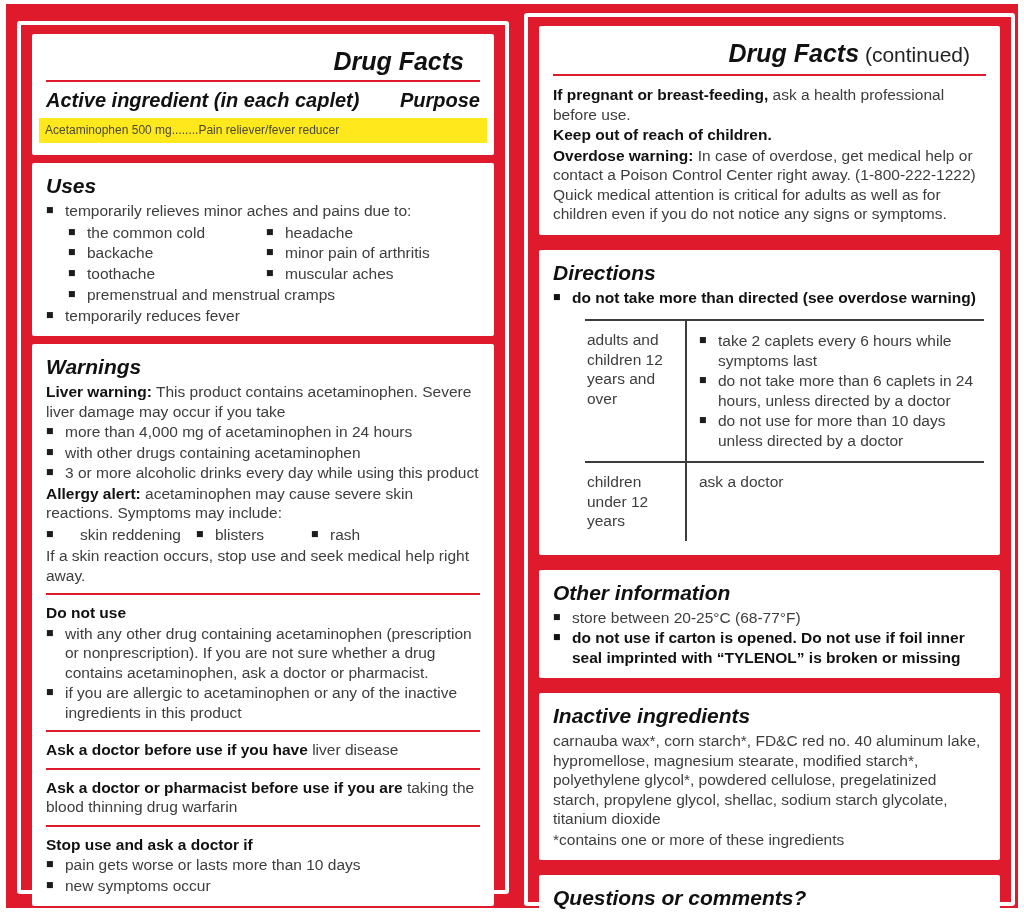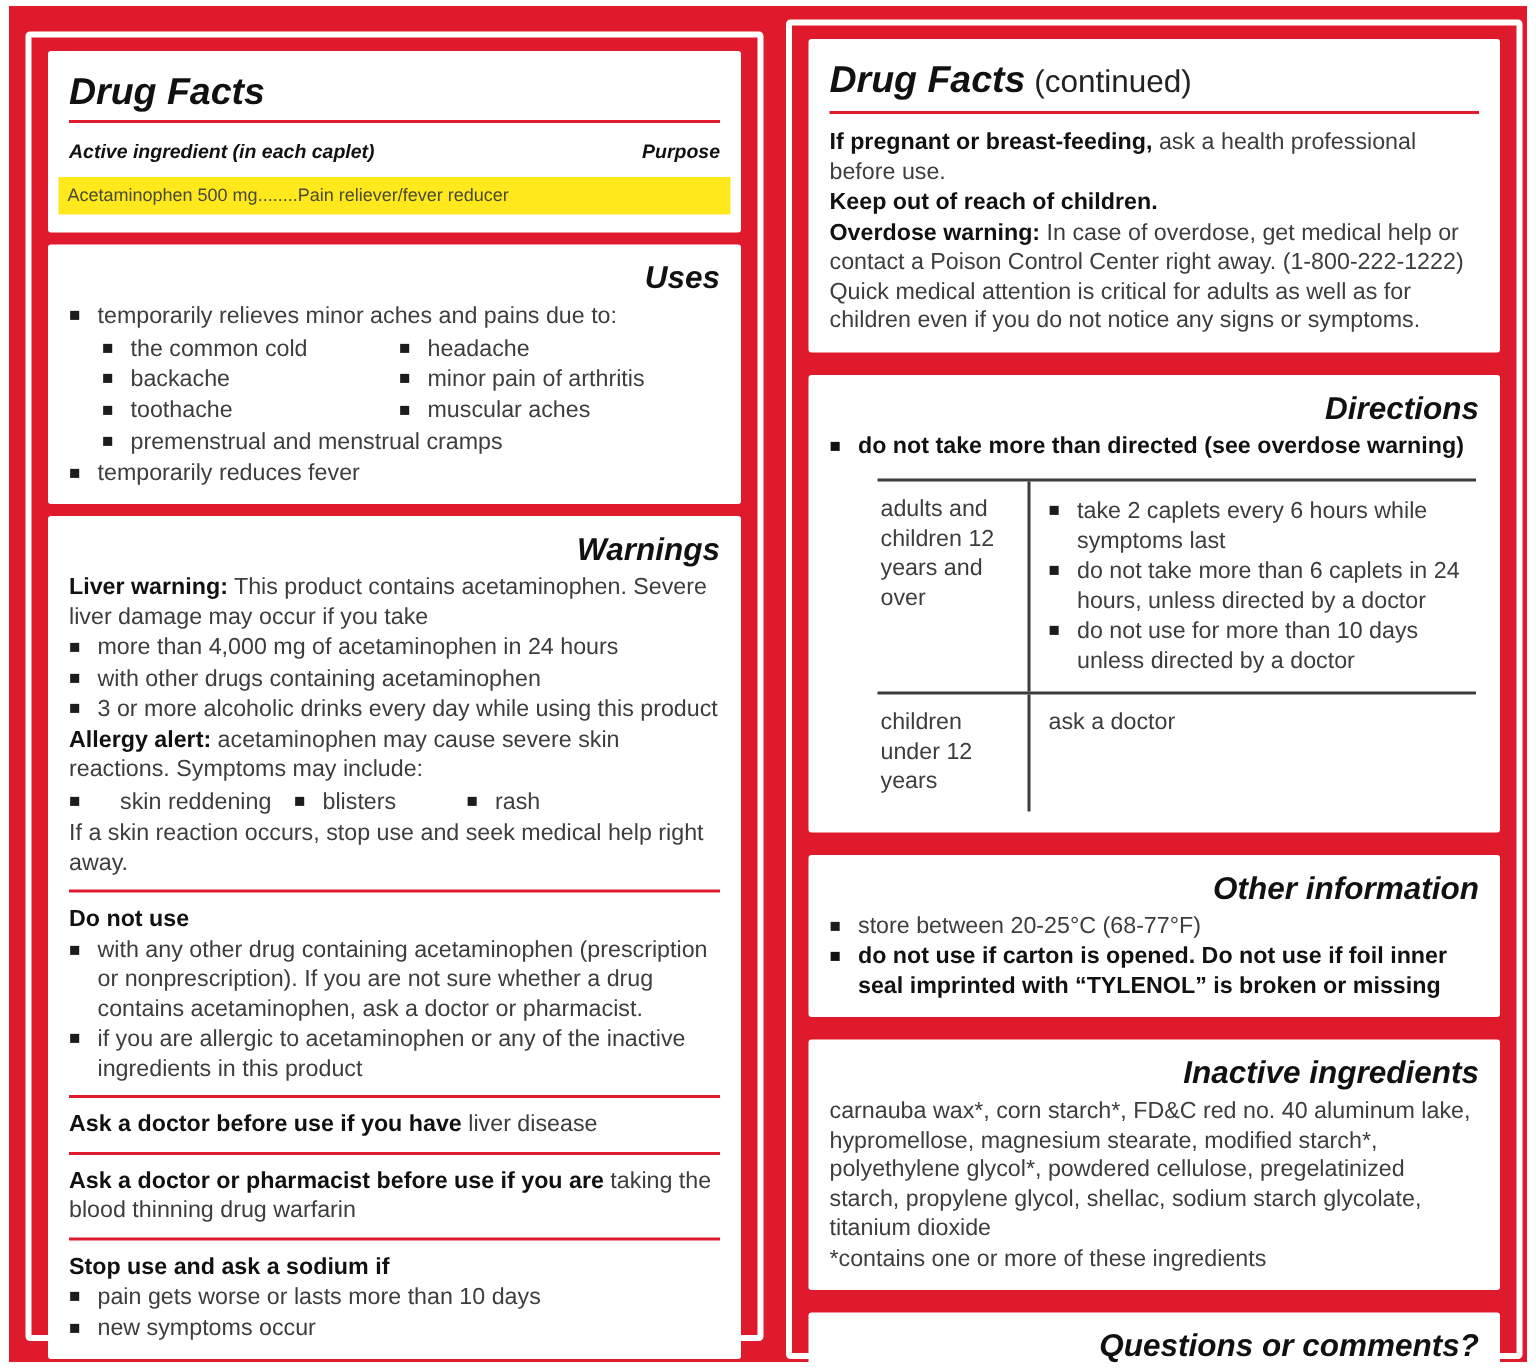--- a/index.html
+++ b/index.html
@@ -20,29 +20,29 @@
     position:absolute;border:4px solid #ffffff;background:var(--red);
     display:flex;flex-direction:column;border-radius:3px;
   }
   .panel-left{left:17px;top:21px;width:492px;height:873px;padding:9px 11px;gap:8px;}
   .panel-right{left:524px;top:13px;width:491px;height:893px;padding:9px 11px;gap:15px;}
   .box{
     background:#ffffff;border-radius:2px;padding:6px 14px 10px;
     font-size:15.5px;line-height:19.5px;color:var(--body);
   }
   .grow{flex:1;}
-  h1{font-size:25px;line-height:30px;font-style:italic;font-weight:bold;color:var(--ink);margin:6px 0 4px;}
+  h1{font-size:25px;line-height:30px;font-style:italic;font-weight:bold;color:var(--ink);margin:6px 16px 4px;text-align:right;}
   h1 .plain{font-style:normal;font-weight:normal;font-size:21px;color:#222;}
-  h2{font-size:21px;line-height:26px;font-style:italic;font-weight:bold;color:var(--ink);margin:4px 0 2px;text-align:right;}
+  h2{font-size:21px;line-height:26px;font-style:italic;font-weight:bold;color:var(--ink);margin:4px 0 2px;}
   .title-rule{border:none;border-top:2px solid var(--red);margin:3px 0 9px;}
   .sep{border:none;border-top:2px solid var(--red);margin:8px 0;}
   .bld{font-weight:bold;color:var(--ink);}
   p{margin:1px 0;}
   .ai-row{display:flex;justify-content:space-between;align-items:center;
-    font-style:italic;font-weight:bold;color:var(--ink);font-size:13px;margin:4px 0 7px;}
+    font-style:italic;font-weight:bold;color:var(--ink);font-size:20px;margin:4px 0 7px;}
   .highlight{background:var(--yellow);color:#4a4a35;font-size:12px;padding:3px 6px;margin:0 -7px 2px;}
   .bli{position:relative;padding-left:19px;margin:1px 0;}
   .bli::before{content:"■";position:absolute;left:0;top:0;font-size:12.5px;color:#1c1c1c;}
   .bli.bld::before{color:var(--ink);}
   .indent{margin-left:22px;}
   .uses-cols{display:flex;margin-left:22px;}
   .uses-col1{width:198px;flex:none;}
   .inline-bullets{display:flex;}
   .inline-bullets .bli{margin-right:0;}
   .inline-bullets .bli:nth-child(1){width:150px;text-align:center;}
@@ -105,21 +105,21 @@
     <p>If a skin reaction occurs, stop use and seek medical help right away.</p>
     <hr class="sep">
     <p class="bld">Do not use</p>
     <div class="bli">with any other drug containing acetaminophen (prescription or nonprescription). If you are not sure whether a drug contains acetaminophen, ask a doctor or pharmacist.</div>
     <div class="bli">if you are allergic to acetaminophen or any of the inactive ingredients in this product</div>
     <hr class="sep">
     <p><span class="bld">Ask a doctor before use if you have</span><span> liver disease</span></p>
     <hr class="sep">
     <p><span class="bld">Ask a doctor or pharmacist before use if you are</span><span> taking the blood thinning drug warfarin</span></p>
     <hr class="sep">
-    <p class="bld">Stop use and ask a sodium if</p>
+    <p class="bld">Stop use and ask a doctor if</p>
     <div class="bli">pain gets worse or lasts more than 10 days</div>
     <div class="bli">new symptoms occur</div>
 
   </div>
 </div>
 
 <div class="panel panel-right">
 
   <div class="box">
     <h1><span>Drug Facts</span><span class="plain"> (continued)</span></h1>

